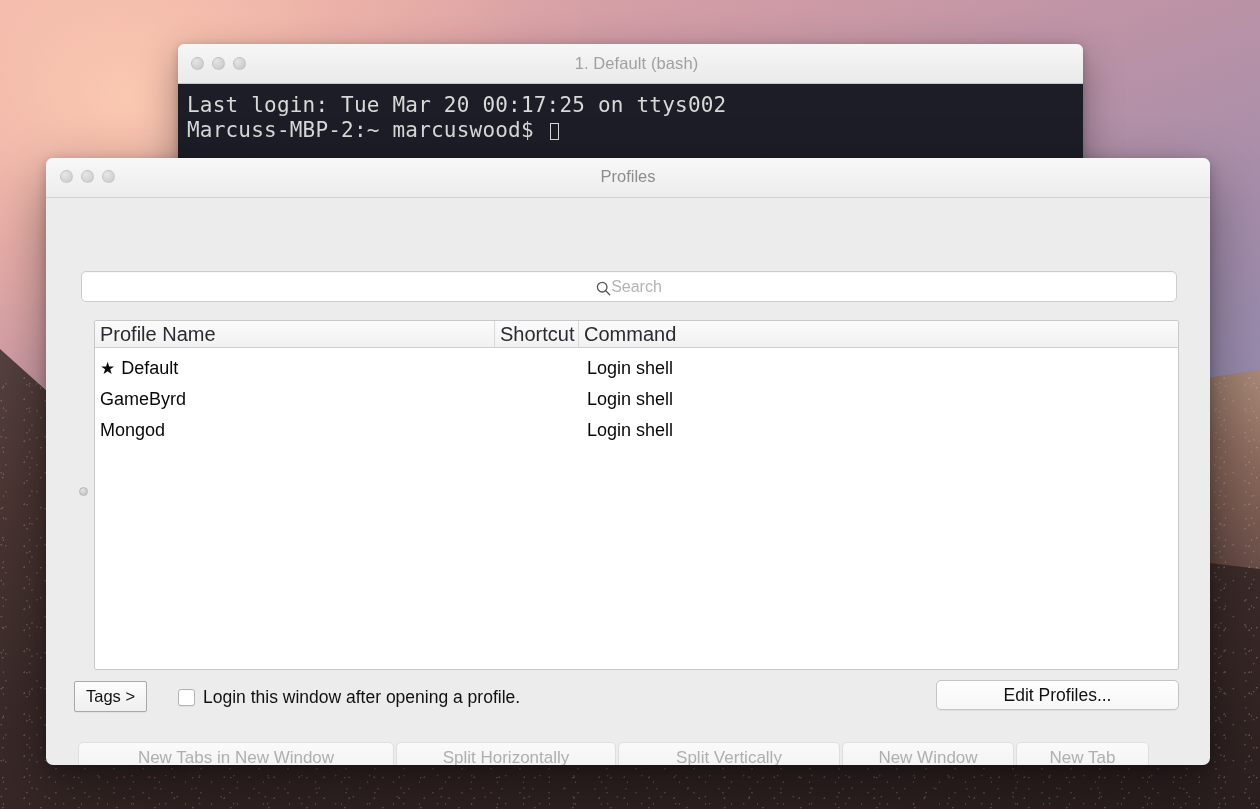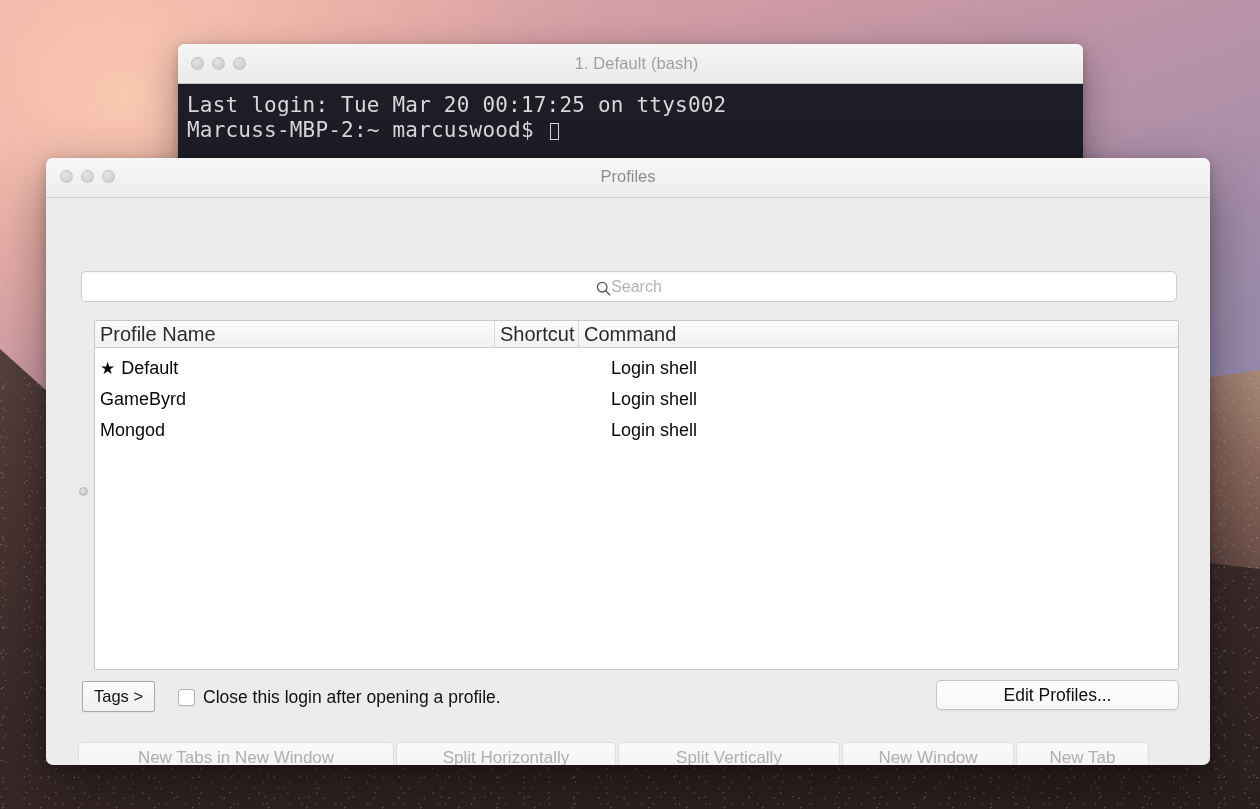--- a/index.html
+++ b/index.html
@@ -261,37 +261,37 @@
   .trow {
     display: flex;
     height: 31px;
     align-items: center;
     font-size: 18px;
     color: #080808;
   }
   .td { padding-left: 5px; display: flex; align-items: center; height: 100%; }
   .td.col-name { width: 400px; }
   .td.col-shortcut { width: 84px; }
-  .td.col-command { flex: 1; padding-left: 8px; margin-left: 24px; }
+  .td.col-command { flex: 1; padding-left: 8px; }
   .star { margin-right: 6px; font-size: 17px; }
 
   
   #split-handle {
     position: absolute;
     left: 33px; top: 289px;
     width: 9px; height: 9px;
     border-radius: 50%;
     background: radial-gradient(circle at 35% 30%, #e2e2e2, #c8c8c8 75%, #bdbdbd 100%);
     border: 0.5px solid #b5b5b5;
   }
 
   
   #tags-button {
     position: absolute;
-    left: 36px; top: 483px;
+    left: 28px; top: 483px;
     height: 31px;
     padding: 0 11px;
     background: linear-gradient(to bottom, #fcfcfc 0%, #efefef 100%);
     border: 1px solid #a9a9a9;
     border-radius: 2px;
     font-size: 16.5px;
     color: #121212;
     display: flex; align-items: center;
     box-shadow: 0 1px 1px rgba(0,0,0,0.05);
   }
@@ -427,21 +427,21 @@
             </div>
             <div class="td col-shortcut"></div>
             <div class="td col-command">Login shell</div>
           </div>
 
         </div>
       </div>
 
       <div id="tags-button">Tags &gt;</div>
       <div id="close-after-checkbox"></div>
-      <div id="close-after-label">Close this login after opening a profile.</div>
+      <div id="close-after-label">Login this window after opening a profile.</div>
       <div id="edit-profiles-button">Edit Profiles...</div>
 
       <div id="bottom-row">
         <div class="dbtn w1">New Tabs in New Window</div>
         <div class="dbtn w2">Split Horizontally</div>
         <div class="dbtn w3">Split Vertically</div>
         <div class="dbtn w5">New Window</div>
         <div class="dbtn w4">New Tab</div>
       </div>
 

